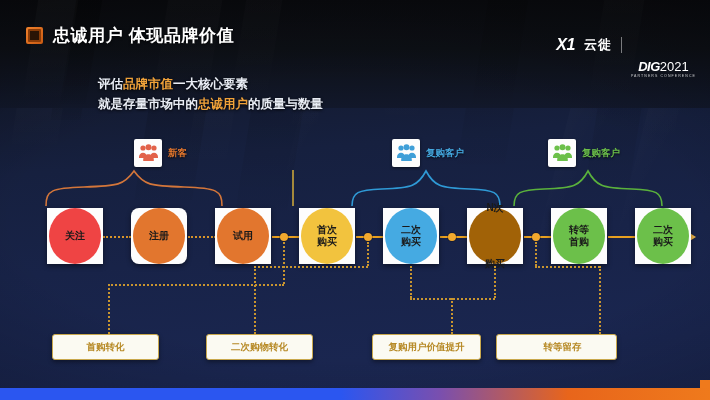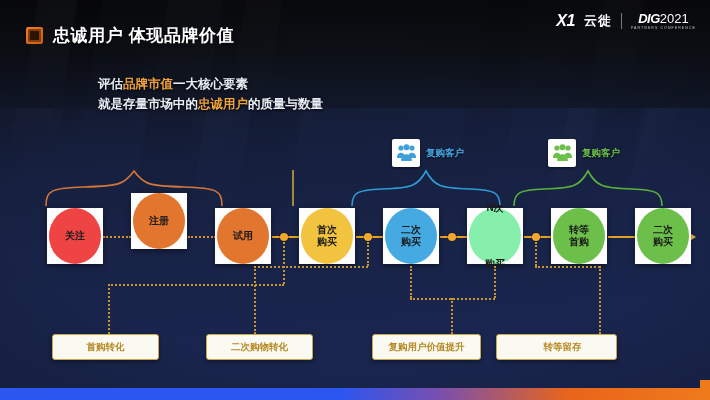--- a/index.html
+++ b/index.html
@@ -33,21 +33,21 @@
   .title-txt{color:#ffffff;font-size:17px;font-weight:bold;letter-spacing:.6px;
     text-shadow:0 1px 3px rgba(0,0,0,.8);}
 
   
   .logos{position:absolute;right:14px;top:12px;display:flex;align-items:center;gap:9px;
     color:#fff;}
   .lg-x1{font-size:16px;font-weight:bold;font-style:italic;letter-spacing:-.5px;}
   .lg-yt{font-size:13px;font-weight:bold;letter-spacing:1px;}
   .lg-div{width:1px;height:16px;background:rgba(255,255,255,.45);}
   .lg-dig{display:flex;flex-direction:column;align-items:center;line-height:1;}
-  .lg-dig .a{font-size:13px;font-weight:bold;letter-spacing:-.5px;font-style:italic;}
+  .lg-dig .a{font-size:13px;font-weight:bold;letter-spacing:-.5px;font-style:italic;margin-top:48px;}
   .lg-dig .b{font-size:3.5px;letter-spacing:1.1px;opacity:.75;margin-top:2px;}
   .lg-dig .a span.y{font-style:normal;font-weight:normal;letter-spacing:0;}
 
   
   .sub{position:absolute;left:98px;top:74px;color:#e9edf5;font-size:12.5px;line-height:20px;font-weight:bold;
     text-shadow:0 1px 3px rgba(0,0,0,.85);}
   .sub .l2{display:block;}
   .hl{color:#f0a23a;}
 
   
@@ -136,20 +136,35 @@
       <span class="a"><span>DIG</span><span class="y">2021</span></span>
       <span class="b">PARTNERS CONFERENCE</span>
     </span>
   </div>
 
   <div class="sub">
     <span><span>评估</span><span class="hl">品牌市值</span><span>一大核心要素</span></span>
     <span class="l2"><span>就是存量市场中的</span><span class="hl">忠诚用户</span><span>的质量与数量</span></span>
   </div>
 
+  <div class="persona" style="left:134px;top:139px;">
+    <span class="p-box">
+      <svg width="21" height="18" viewBox="0 0 21 18">
+          <g fill="#e2624a">
+        <circle cx="5" cy="4" r="2.6"></circle>
+            <circle cx="16" cy="4" r="2.6"></circle>
+            <circle cx="10.5" cy="3.2" r="3"></circle>
+        <path d="M1 13c0-2.6 1.8-4.3 4-4.3S9 10.4 9 13v1H1z"></path>
+        <path d="M12 13c0-2.6 1.8-4.3 4-4.3S20 10.4 20 13v1h-8z"></path>
+        <path d="M5.2 15.6c0-3 2.3-5.3 5.3-5.3s5.3 2.3 5.3 5.3V17H5.2z"></path>
+      </g>
+        </svg>
+    </span>
+    <span class="p-lbl" style="color:#e2762e;">新客</span>
+  </div>
 
 
   <div class="persona" style="left:392px;top:139px;">
     <span class="p-box">
       <svg width="21" height="18" viewBox="0 0 21 18">
           <g fill="#3f9fd8">
         <circle cx="5" cy="4" r="2.6"></circle>
             <circle cx="16" cy="4" r="2.6"></circle>
             <circle cx="10.5" cy="3.2" r="3"></circle>
         <path d="M1 13c0-2.6 1.8-4.3 4-4.3S9 10.4 9 13v1H1z"></path>
@@ -203,21 +218,21 @@
   <div class="jdot" style="left:280px;top:233px;"></div>
   <div class="jdot" style="left:364px;top:233px;"></div>
   <div class="jdot" style="left:448px;top:233px;"></div>
   <div class="jdot" style="left:532px;top:233px;"></div>
 
   <div class="node" style="left:47px;top:208px;">
     <span class="circ" style="background:#ef4444;">
       <span>关注</span>
     </span>
   </div>
-  <div class="node" style="left:131px;top:193px;">
+  <div class="node" style="left:131px;top:208px;border-radius:8px;">
     <span class="circ" style="background:#e2762e;">
       <span>注册</span>
     </span>
   </div>
   <div class="node" style="left:215px;top:208px;">
     <span class="circ" style="background:#e2762e;">
       <span>试用</span>
     </span>
   </div>
   <div class="node" style="left:299px;top:208px;">
@@ -226,21 +241,21 @@
       <span>购买</span>
     </span>
   </div>
   <div class="node" style="left:383px;top:208px;">
     <span class="circ" style="background:#45aae2;">
       <span>二次</span>
       <span>购买</span>
     </span>
   </div>
   <div class="node" style="left:467px;top:208px;">
-    <span class="circ" style="background:#86efac;gap:44px;">
+    <span class="circ" style="background:#a16207;gap:44px;">
       <span>N次</span>
       <span>购买</span>
     </span>
   </div>
   <div class="node" style="left:551px;top:208px;">
     <span class="circ" style="background:#6cc04a;">
       <span>转等</span>
       <span>首购</span>
     </span>
   </div>

